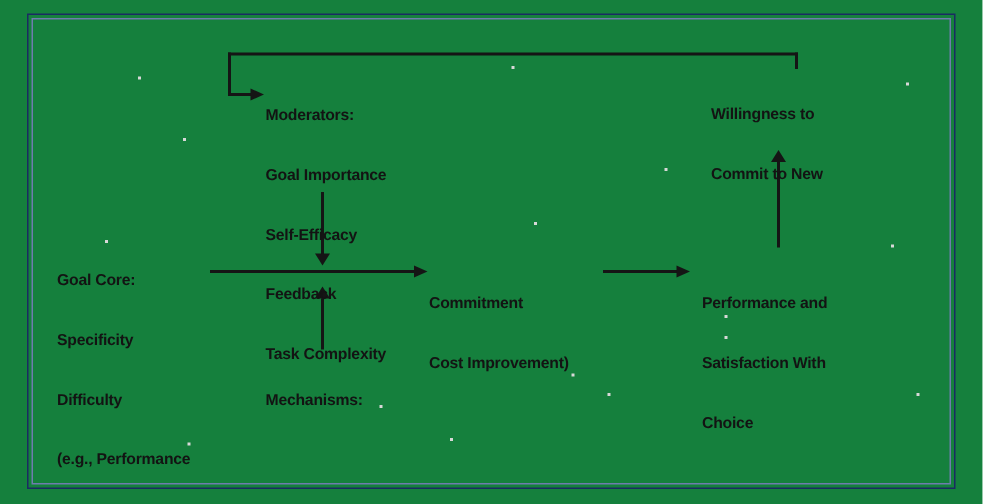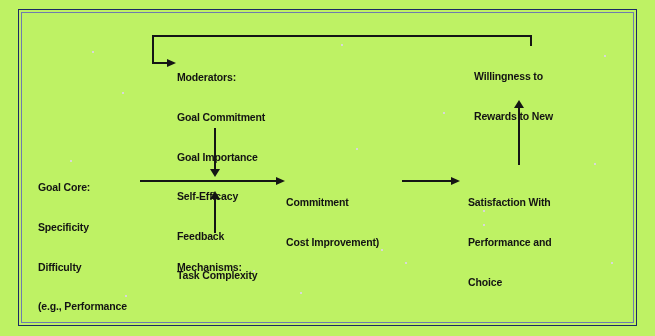--- a/index.html
+++ b/index.html
@@ -7,21 +7,21 @@
     padding: 0;
     background: #ffffff;
   }
   body {
     font-family: "Liberation Sans", sans-serif;
   }
   #canvas {
     position: relative;
     width: 655px;
     height: 336px;
-    background: #bef264;
+    background: #15803d;
     overflow: hidden;
   }
   
   #frame-outer {
     position: absolute;
     left: 18px;
     top: 9px;
     width: 619px;
     height: 317px;
     border: 1px solid #1b2a63;
@@ -137,49 +137,48 @@
   <div class="arrow-d" style="left:210px; top:169px;"></div>
 
   <div class="vline" style="left:214px; top:199px; height:34px;"></div>
   <div class="arrow-u" style="left:210px; top:191px;"></div>
 
   <div class="vline" style="left:518px; top:108px; height:57px;"></div>
   <div class="arrow-u" style="left:514px; top:100px;"></div>
 
   <div class="block blk-moderators">
     <span class="ln">Moderators:</span>
-    <span class="ln">Goal Commitment</span>
     <span class="ln">Goal Importance</span>
     <span class="ln">Self-Efficacy</span>
     <span class="ln">Feedback</span>
     <span class="ln">Task Complexity</span>
   </div>
 
   <div class="block blk-willingness">
     <span class="ln">Willingness to</span>
-    <span class="ln">Rewards to New</span>
+    <span class="ln">Commit to New</span>
   </div>
 
   <div class="block blk-goalcore">
     <span class="ln">Goal Core:</span>
     <span class="ln">Specificity</span>
     <span class="ln">Difficulty</span>
     <span class="ln">(e.g., Performance</span>
     
     
   </div>
 
   <div class="block blk-performance">
     <span class="ln">Commitment</span>
     <span class="ln">Cost Improvement)</span>
   </div>
 
   <div class="block blk-satisfaction">
+    <span class="ln">Performance and</span>
     <span class="ln">Satisfaction With</span>
-    <span class="ln">Performance and</span>
     <span class="ln">Choice</span>
   </div>
 
   <div class="block blk-mechanisms">
     <span class="ln">Mechanisms:</span>
     
     
     
   </div>
 

